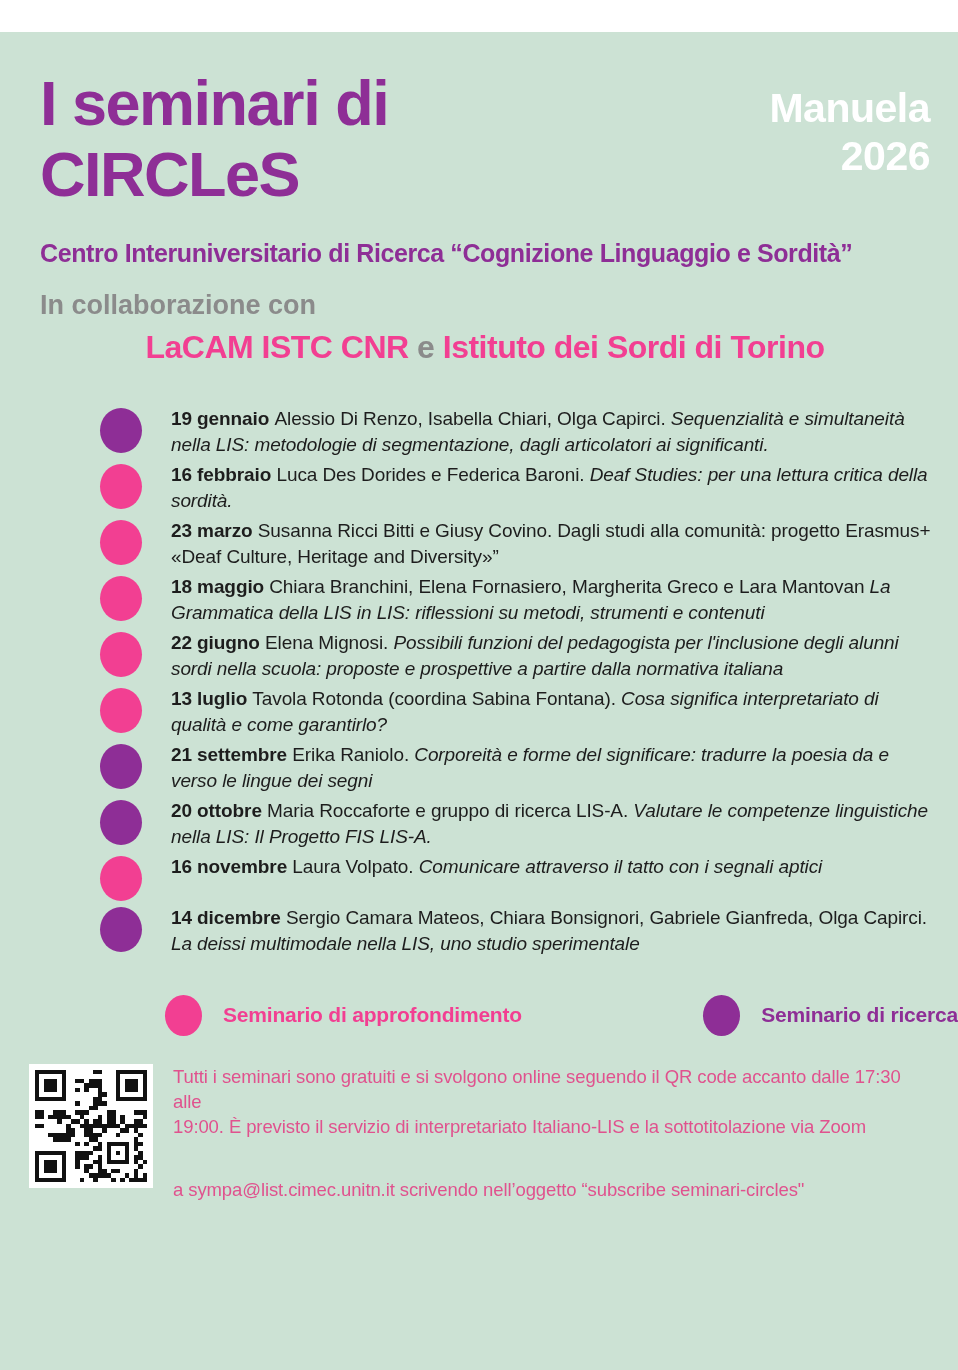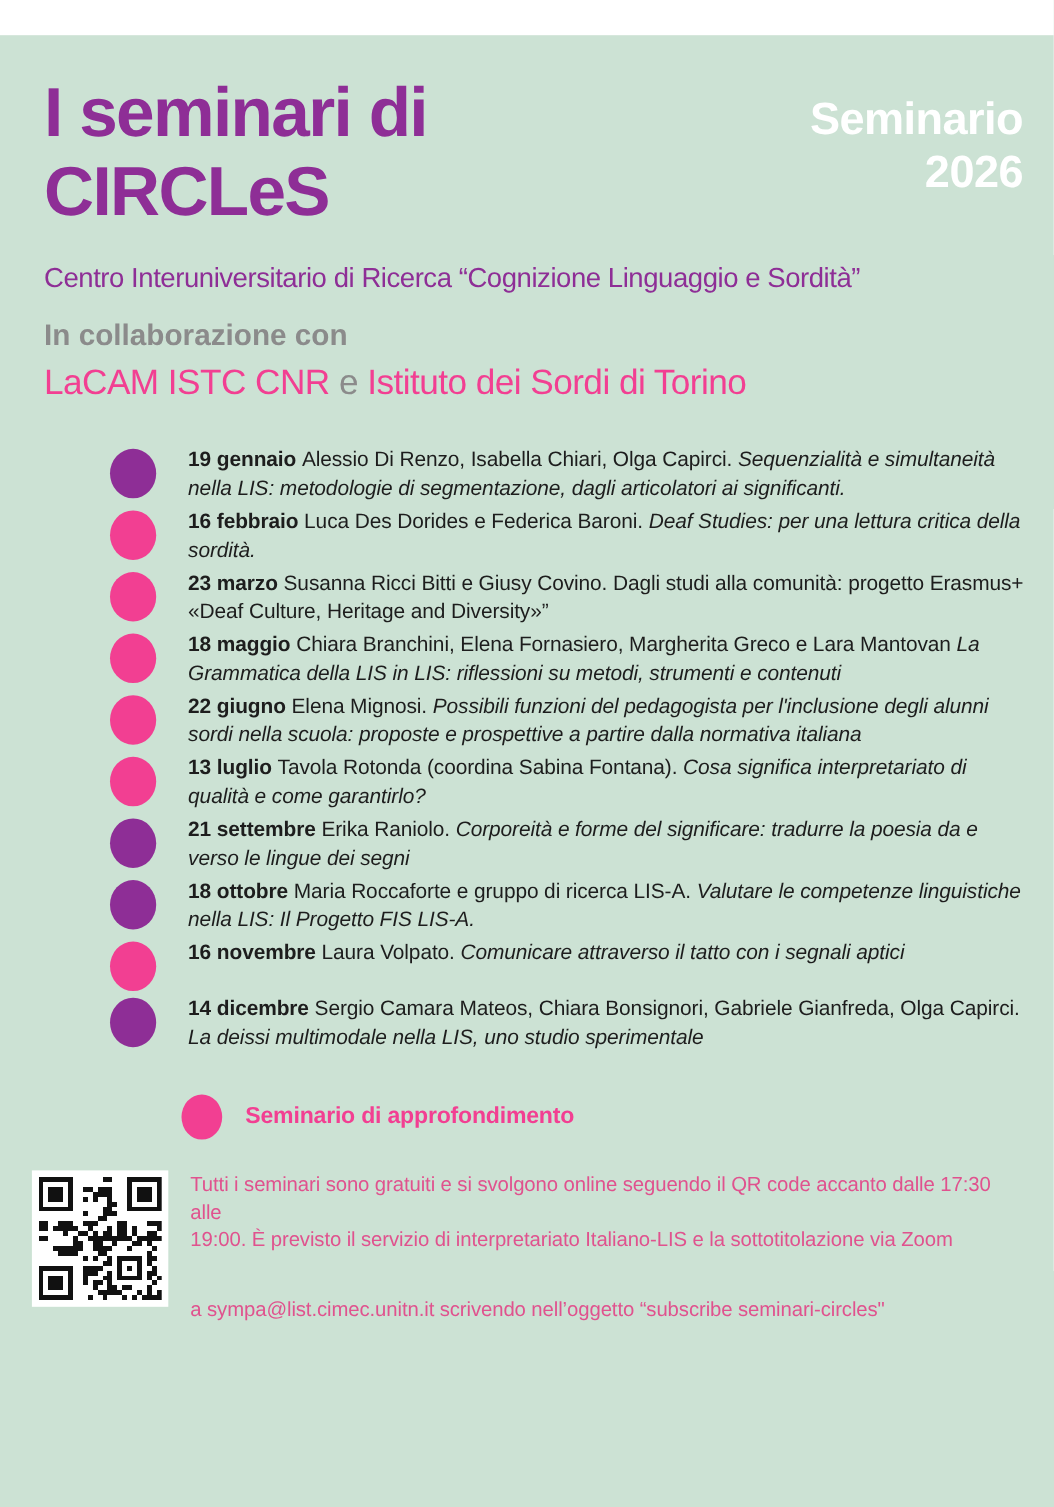--- a/index.html
+++ b/index.html
@@ -29,30 +29,30 @@
     line-height:1.12;letter-spacing:-1.5px;
   }
   .edition{
     margin-top:16px;
     font-size:41px;font-weight:bold;color:#ffffff;
     text-align:right;line-height:1.18;letter-spacing:-0.5px;
     white-space:nowrap;
   }
   .subtitle{
     margin-top:30px;
-    font-size:25px;font-weight:normal;color:var(--purple);
+    font-size:25px;font-weight:bold;color:var(--purple);
     letter-spacing:-0.4px;
   }
   .collab-label{
     margin-top:22px;
     font-size:27px;font-weight:bold;color:var(--gray);
   }
   .collab-orgs{
     margin-top:8px;
-    font-size:32px;font-weight:normal;letter-spacing:-0.5px;
+    font-size:32px;font-weight:bold;letter-spacing:-0.5px;text-align:center;
   }
   .collab-orgs .org{color:var(--pink);}
   .collab-orgs .conj{color:var(--gray);}
   
   .seminar-list{
     margin:40px 23px 0 100px;
     display:flex;flex-direction:column;gap:4px;
   }
   .seminar-item{display:flex;align-items:flex-start;}
   .dot{
@@ -96,21 +96,21 @@
 
 <div class="poster">
 
   <div class="header">
     <div class="title-row">
       <h1 class="main-title">
         <span>I seminari di</span><br>
         <span>CIRCLeS</span>
       </h1>
       <div class="edition">
-        <span>Seminario</span><br>
+        <span>Manuela</span><br>
         <span>2026</span>
       </div>
     </div>
     <div class="subtitle">Centro Interuniversitario di Ricerca “Cognizione Linguaggio e Sordità”</div>
     <div class="collab-label">In collaborazione con</div>
     <div class="collab-orgs">
       <span class="org">LaCAM ISTC CNR</span><span class="conj"> e </span><span class="org">Istituto dei Sordi di Torino</span>
     </div>
   </div>
 
@@ -138,36 +138,40 @@
     <div class="seminar-item">
       <span class="dot approfondimento"></span>
       <p class="seminar-text"><span class="sem-date">13 luglio </span><span class="sem-speakers">Tavola Rotonda (coordina Sabina Fontana). </span><span class="sem-title">Cosa significa interpretariato di qualità e come garantirlo?</span></p>
     </div>
     <div class="seminar-item">
       <span class="dot ricerca"></span>
       <p class="seminar-text"><span class="sem-date">21 settembre </span><span class="sem-speakers">Erika Raniolo. </span><span class="sem-title">Corporeità e forme del significare: tradurre la poesia da e verso le lingue dei segni</span></p>
     </div>
     <div class="seminar-item">
       <span class="dot ricerca"></span>
-      <p class="seminar-text"><span class="sem-date">18 ottobre </span><span class="sem-speakers">Maria Roccaforte e gruppo di ricerca LIS-A. </span><span class="sem-title">Valutare le competenze linguistiche nella LIS: Il Progetto FIS LIS-A.</span></p>
+      <p class="seminar-text"><span class="sem-date">20 ottobre </span><span class="sem-speakers">Maria Roccaforte e gruppo di ricerca LIS-A. </span><span class="sem-title">Valutare le competenze linguistiche nella LIS: Il Progetto FIS LIS-A.</span></p>
     </div>
     <div class="seminar-item">
       <span class="dot approfondimento"></span>
       <p class="seminar-text"><span class="sem-date">16 novembre </span><span class="sem-speakers">Laura Volpato. </span><span class="sem-title">Comunicare attraverso il tatto con i segnali aptici</span></p>
     </div>
     <div class="seminar-item">
       <span class="dot ricerca"></span>
       <p class="seminar-text"><span class="sem-date">14 dicembre </span><span class="sem-speakers">Sergio Camara Mateos, Chiara Bonsignori, Gabriele Gianfreda, Olga Capirci. </span><span class="sem-title">La deissi multimodale nella LIS, uno studio sperimentale</span></p>
     </div>
   </div>
 
   <div class="legend">
     <div class="legend-entry">
       <span class="legend-dot dot approfondimento"></span>
       <span class="legend-label pink">Seminario di approfondimento</span>
+    </div>
+    <div class="legend-entry">
+      <span class="legend-dot dot ricerca"></span>
+      <span class="legend-label purple">Seminario di ricerca</span>
     </div>
   </div>
 
   <div class="footer">
     <div class="qr">
       <svg id="qr-svg" viewBox="0 0 25 25" shape-rendering="crispEdges" xmlns="http://www.w3.org/2000/svg">
           <rect x="0" y="0" width="25" height="25" fill="#ffffff"></rect>
           <rect x="13" y="0" width="1" height="1" fill="#111"></rect>
           <rect x="14" y="0" width="1" height="1" fill="#111"></rect>
           <rect x="9" y="2" width="1" height="1" fill="#111"></rect>

